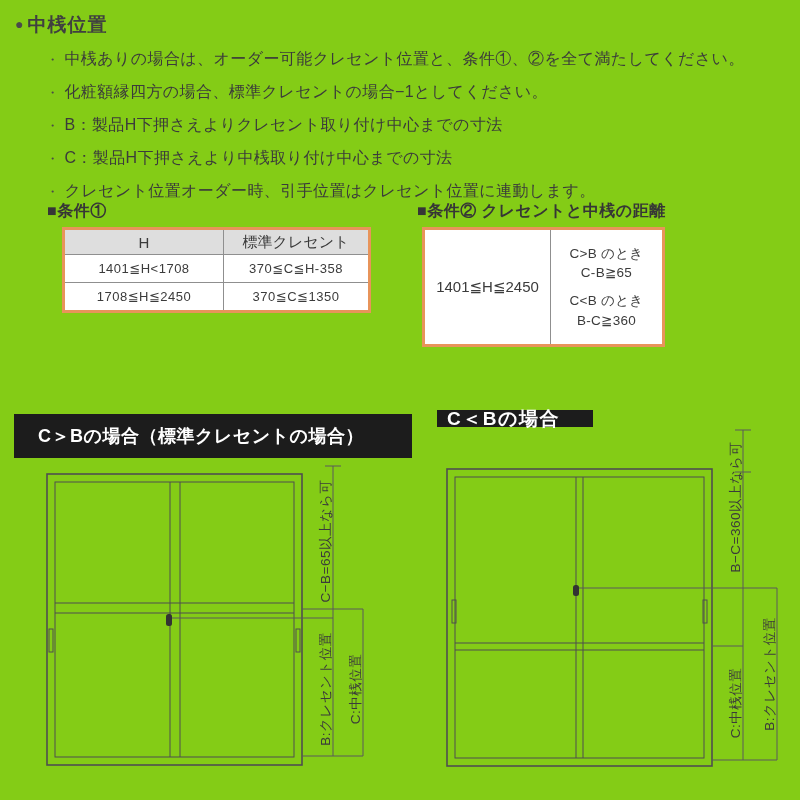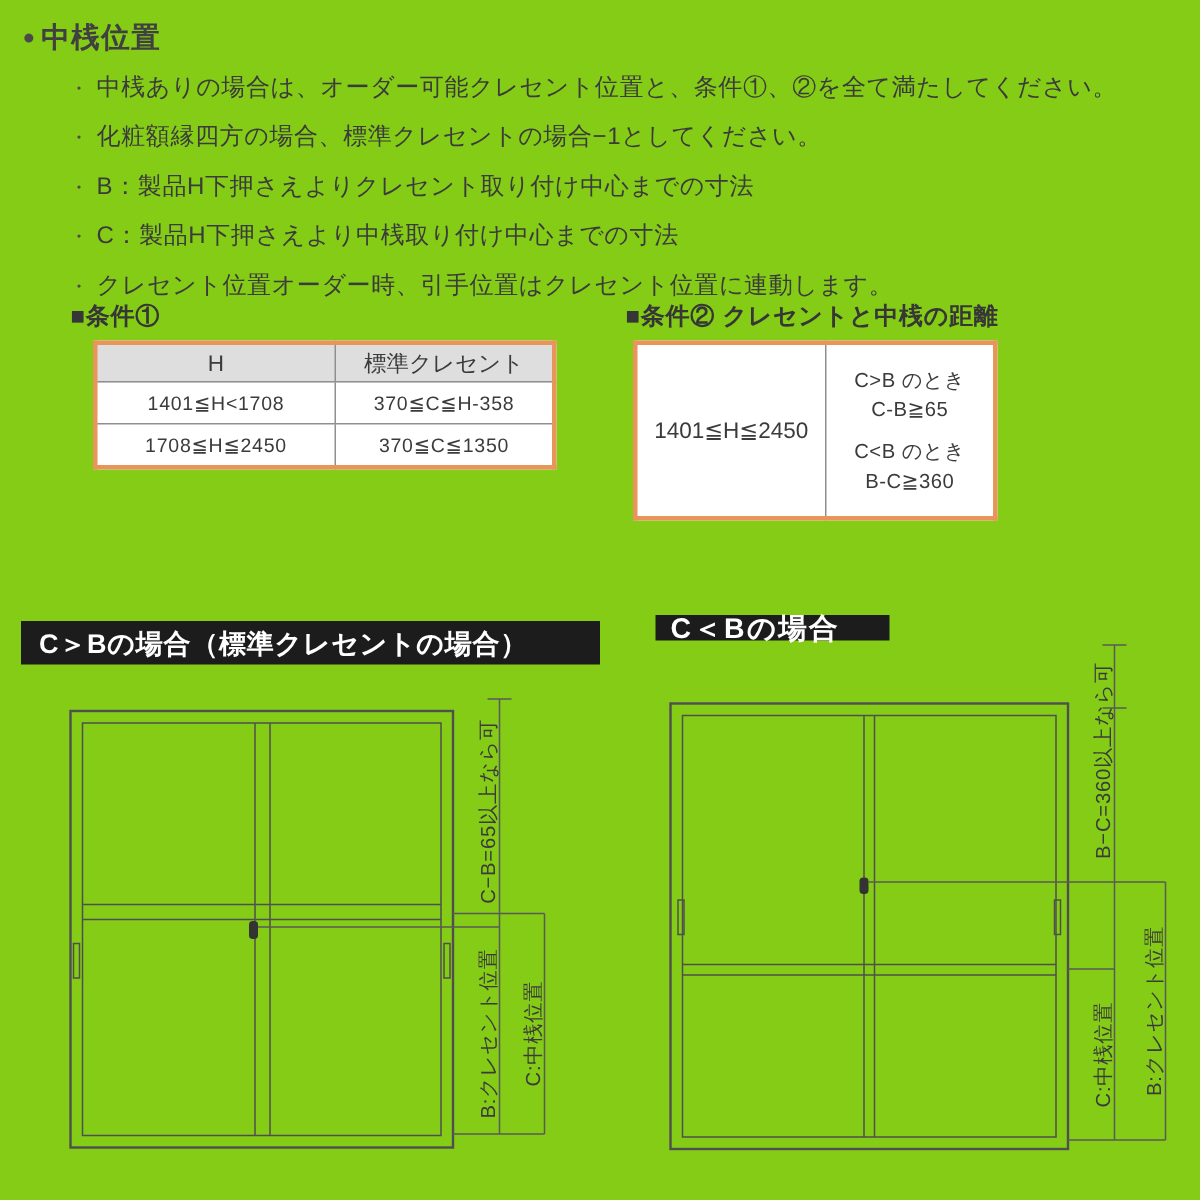--- a/index.html
+++ b/index.html
@@ -28,21 +28,21 @@
   #table1 th{height:24px;font-size:15px;}
   #table1 td{height:27px;font-size:13px;letter-spacing:0.5px;}
   #table2{left:422px;top:227px;width:240px;}
   #table2 th{height:40px;font-size:13.5px;line-height:1.3;}
   #table2 td{font-size:15px;}
   #table2 td.cases{font-size:13.5px;height:114px;letter-spacing:0.3px;}
   .case-block{margin:8px 0;line-height:1.45;}
 
   
   .bar{position:absolute;background:#1c1c1c;color:#ffffff;font-weight:bold;display:flex;align-items:center;z-index:6;white-space:nowrap;}
-  #bar-left{left:14px;top:414px;width:374px;height:29px;font-size:18px;padding-left:12px;letter-spacing:0.5px;}
+  #bar-left{left:14px;top:414px;width:374px;height:44px;font-size:18px;padding-left:24px;letter-spacing:0.5px;}
   #bar-right{left:437px;top:410px;width:146px;height:17px;font-size:19px;padding-left:10px;letter-spacing:1.5px;}
 
   
   svg.diag{position:absolute;z-index:2;}
   #svg-left{left:0;top:440px;}
   #svg-right{left:400px;top:405px;}
   .ln{stroke:#4f4f4f;stroke-width:1;fill:none;}
   .ln2{stroke:#4f4f4f;stroke-width:1.6;fill:none;}
   .dim{stroke:#5a5a5a;stroke-width:1;fill:none;}
   .crescent{fill:#333333;stroke:none;}

